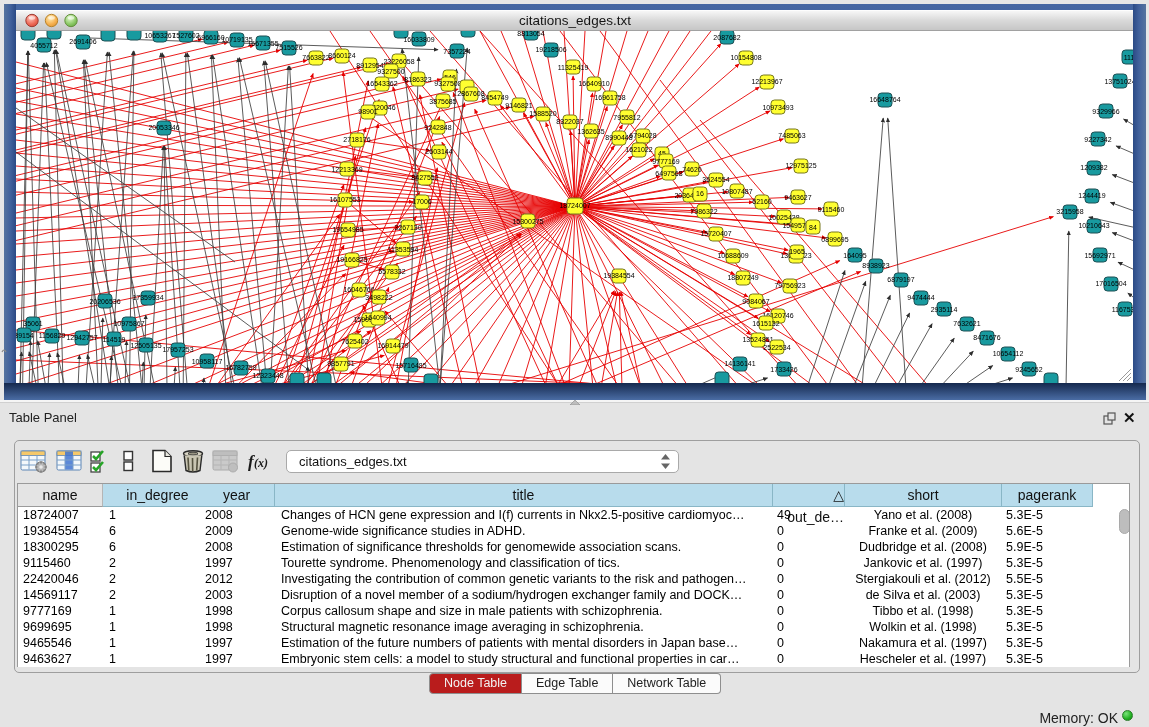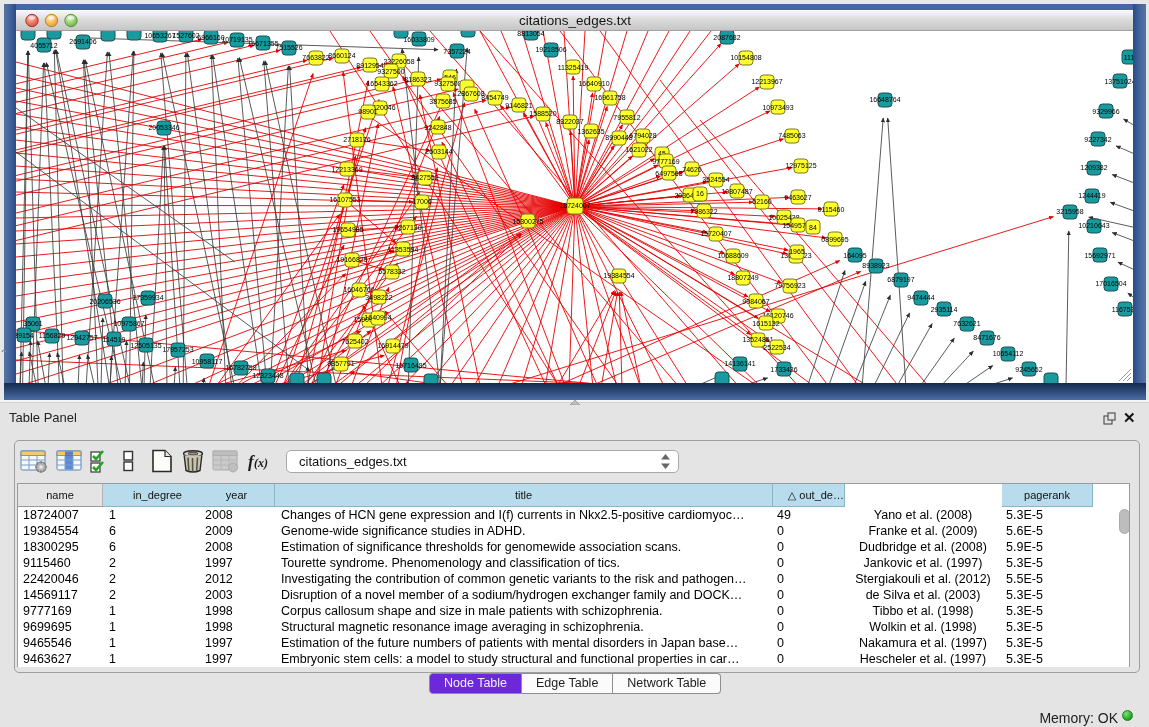--- a/index.html
+++ b/index.html
@@ -4,29 +4,29 @@
 html,body { width:1149px; height:727px; overflow:hidden; background:#e7e7e7;
   font-family:"Liberation Sans", sans-serif; }
 #page { position:relative; width:1149px; height:727px; }
 #tablepanel { position:absolute; left:0; top:400px; width:1149px; height:327px; background:#e4e4e4; }
 #tp-title { position:absolute; left:9px; top:410px; font-size:13px; color:#222; }
 #splitter { position:absolute; left:0; top:400px; width:1149px; height:3px; background:#f5f5f5; border-bottom:1px solid #d0d0d0; }
 #inset { position:absolute; left:14px; top:440px; width:1126px; height:233px; border:1px solid #9e9e9e; border-radius:5px; background:#e4e4e4; }
 #combo { position:absolute; left:286px; top:450px; width:393px; height:23px; background:#fff; border:1px solid #a9a9a9; border-radius:5px; font-size:13px; color:#111; line-height:21px; padding-left:12px; }
 #combo .step { position:absolute; right:6px; top:2px; width:13px; height:17px; }
 #tablewrap { position:absolute; left:17px; top:483px; width:1113px; height:184px; background:#fff; border:1px solid #9a9a9a; border-bottom:none; overflow:hidden; }
-.hd { position:absolute; top:0; height:23px; background:#b8dcec; border-right:1px solid #89b6c6; border-bottom:1px solid #89b6c6; font-size:11px; color:#111; text-align:center; line-height:22px; }
+.hd { position:absolute; top:0; height:23px; background:#b8dcec; border-right:1px solid #89b6c6; border-bottom:1px solid #89b6c6; font-size:14px; color:#111; text-align:center; line-height:22px; }
 .row { position:absolute; left:0; width:1113px; height:16px; font-size:12.5px; color:#000; }
 .row span { position:absolute; top:0; white-space:nowrap; line-height:15px; }
 .row .tr { overflow:hidden; }
 .row .ctr { text-align:center; }
 #vscroll { position:absolute; left:1101px; top:25px; width:11px; height:25px; background:#bdbdbd; border:1px solid #a9a9a9; border-radius:6px; }
 #tabs { position:absolute; left:429px; top:673px; height:21px; display:flex; font-size:12.5px; }
 #tabs div { border:1px solid #8e8e8e; border-left:none; background:#fbfbfb; color:#222; line-height:19px; padding:0 14px; }
-#tabs div:first-child { border-left:1px solid #8e8e8e; border-radius:4px 0 0 4px; background:#6d28d9; color:#f2f2f2; }
+#tabs div:first-child { border-left:1px solid #8e8e8e; border-radius:4px 0 0 4px; background:#b91c1c; color:#f2f2f2; }
 #tabs div:last-child { border-radius:0 4px 4px 0;text-align:right; }
 #mem { position:absolute; right:31px; top:710px; font-size:14px; color:#222; }
 #memdot { position:absolute; right:16px; top:710px; width:11px; height:11px; border-radius:50%; background:radial-gradient(circle at 35% 30%, #7be37b, #22b022 60%, #108010); border:1px solid #2a7c2a; }
 #flt { position:absolute; left:1103px; top:412px; width:13px; height:13px; }
 #cls { position:absolute; left:1123px; top:409px; font-size:15px; font-weight:bold; color:#111; }
 </style></head>
 <body>
 <div id="page">
 <svg width="1149" height="400" viewBox="0 0 1149 400" style="position:absolute;left:0;top:0">
 <defs>
@@ -720,20 +720,21 @@
         <path d="M6.5 1 L11 6.5 H2 z" fill="#666"></path>
         <path d="M6.5 16 L2 10.5 h9 z" fill="#666"></path>
       </svg>
 </div>
 <div id="tablewrap">
 <div class="hd" style="left:0;width:85px;background:#e4e4e4;border-right:1px solid #b5b5b5;border-bottom:1px solid #9a9a9a;">name</div>
 <div class="hd" style="left:85px;width:110px">in_degree</div>
 <div class="hd" style="left:181px;width:76px">year</div>
 <div class="hd" style="left:257px;width:498px">title</div>
 <div class="hd" style="left:755px;width:72px;text-align:right;padding-left:5px">△ out_de…</div>
+<div class="hd" style="left:827px;width:157px">short</div>
 <div class="hd" style="left:984px;width:91px">pagerank</div>
 <div id="vscroll"></div>
 </div>
 <div id="rowlayer" style="position:absolute;left:17px;top:0;width:1113px;height:667px;pointer-events:none">
 <div class="row" style="top:508px">
 <span style="left:6px">18724007</span>
         <span style="left:92px">1</span>
         <span style="left:188px">2008</span>
         <span style="left:264px;width:486px" class="tr">Changes of HCN gene expression and I(f) currents in Nkx2.5-positive cardiomyoc…</span>
         <span style="left:760px">49</span>

